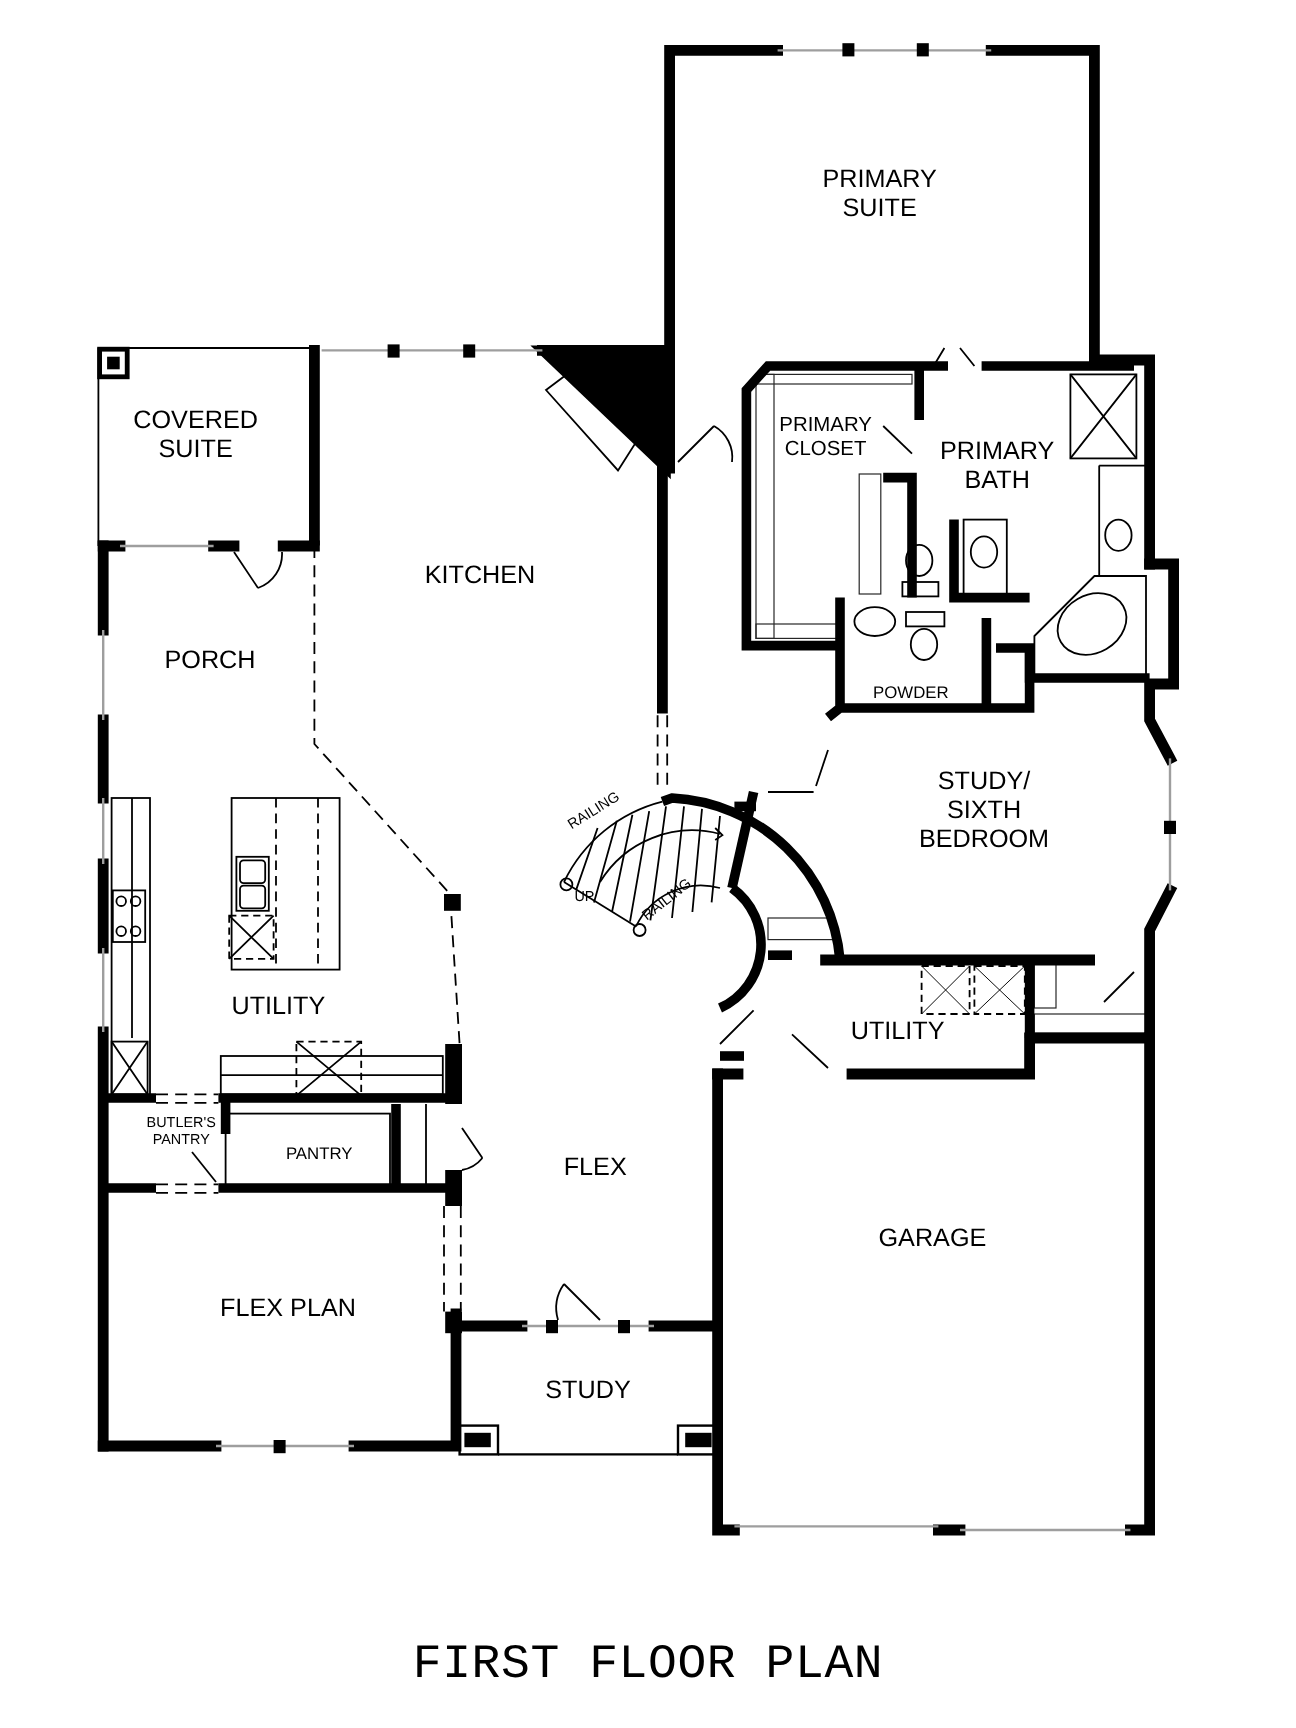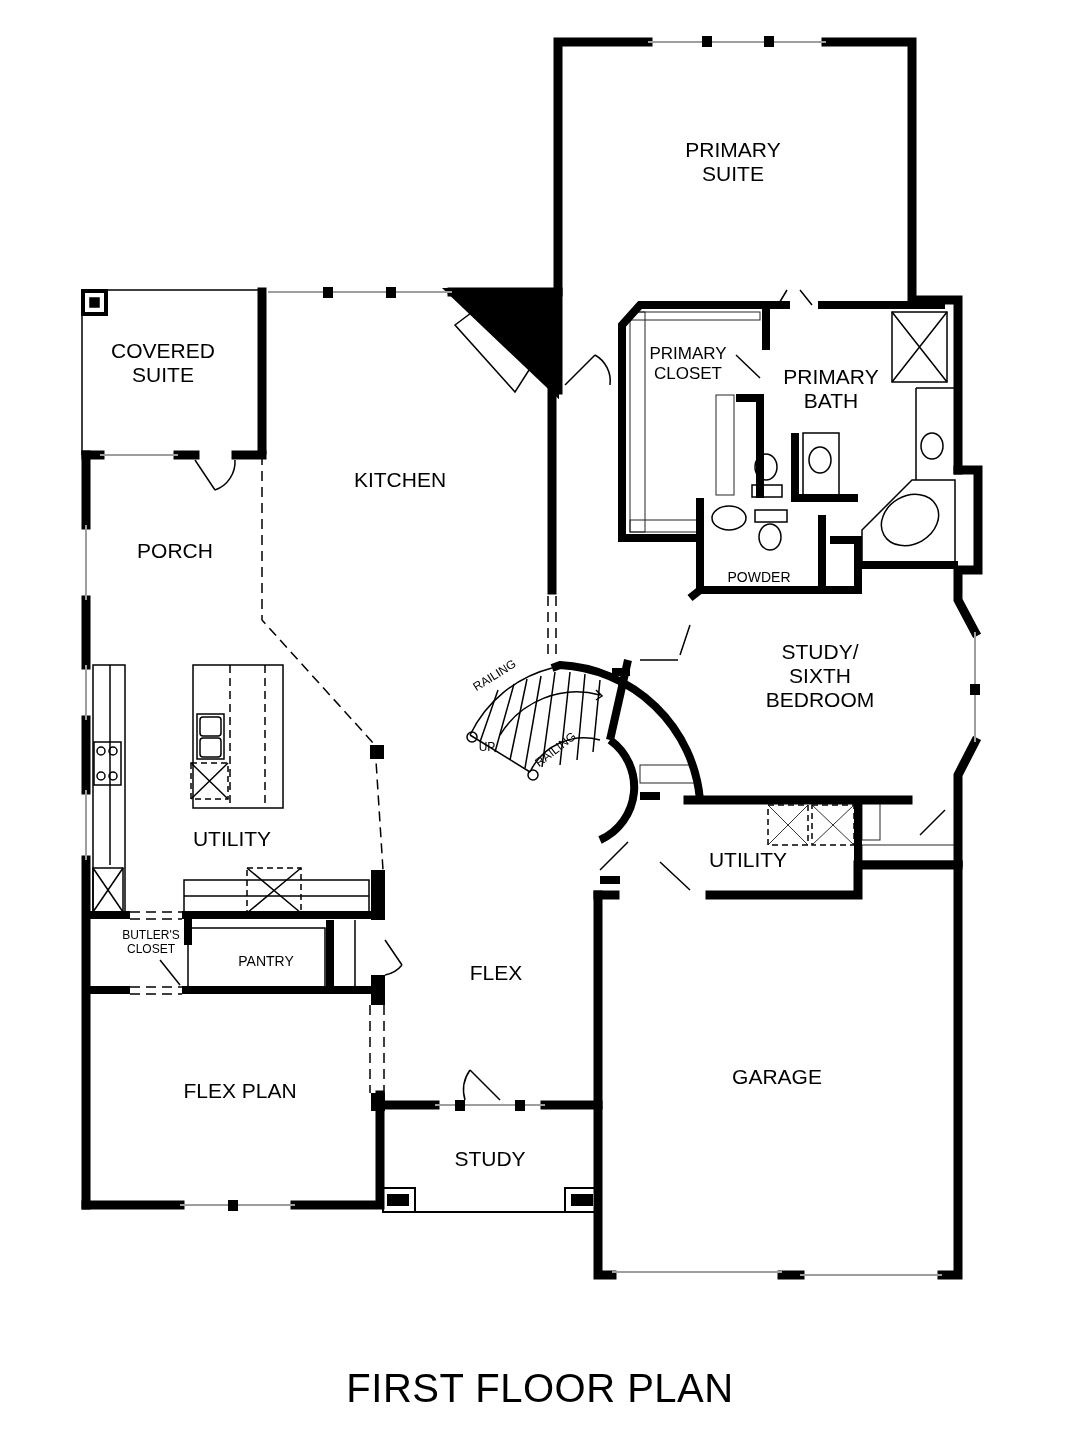--- a/index.html
+++ b/index.html
@@ -3,21 +3,21 @@
 <meta charset="utf-8">
 <style>
   html, body { margin: 0; padding: 0; background: #ffffff; }
   body { width: 1080px; height: 1440px; position: relative; overflow: hidden; font-family: "Liberation Sans", sans-serif; }
   #plan { position: absolute; left: 0; top: 0; width: 1080px; height: 1440px; }
   .lbl { position: absolute; color: #000; text-align: center; line-height: 1.15; white-space: pre-line; transform: translate(-50%, -50%); }
   .lbl-lg { font-size: 21px; }
   .lbl-md { font-size: 17px; }
   .lbl-sm { font-size: 14px; }
   .lbl-xs { font-size: 12px; }
-  .title { position: absolute; left: 50%; top: 1388px; transform: translate(-50%, -50%); font-size: 40px; letter-spacing: 0.5px; }
+  .title { position: absolute; left: 50%; top: 1388px; transform: translate(-50%, -50%); font-size: 40px; letter-spacing: 0.5px; font-family: Liberation Mono, monospace; }
 </style>
 </head>
 <body>
 
 <svg id="plan" viewBox="0 0 1080 1440" xmlns="http://www.w3.org/2000/svg">
   <g fill="none" stroke="#000" stroke-width="9" stroke-linecap="square">
 
     <path d="M558,42 L558,390 M558,42 L648,42 M826,42 L912,42 L912,300 L958,300 L958,470"></path>
 
     <path d="M262,292 L262,450 M452,292 L558,292"></path>
@@ -210,24 +210,24 @@
 <div class="lbl lbl-lg" style="left:831px;top:389px">PRIMARY
 BATH</div>
 <div class="lbl lbl-lg" style="left:175px;top:551px">PORCH</div>
 <div class="lbl lbl-sm" style="left:759px;top:577px">POWDER</div>
 <div class="lbl lbl-lg" style="left:820px;top:676px">STUDY/
 SIXTH
 BEDROOM</div>
 <div class="lbl lbl-lg" style="left:232px;top:839px">UTILITY</div>
 <div class="lbl lbl-lg" style="left:748px;top:860px">UTILITY</div>
 <div class="lbl lbl-xs" style="left:151px;top:943px">BUTLER'S
-CLOSET</div>
+PANTRY</div>
 <div class="lbl lbl-sm" style="left:266px;top:961px">PANTRY</div>
 <div class="lbl lbl-lg" style="left:496px;top:973px">FLEX</div>
 <div class="lbl lbl-lg" style="left:240px;top:1091px">FLEX PLAN</div>
-<div class="lbl lbl-lg" style="left:777px;top:1077px">GARAGE</div>
+<div class="lbl lbl-lg" style="left:777px;top:1032px">GARAGE</div>
 <div class="lbl lbl-lg" style="left:490px;top:1159px">STUDY</div>
 
 <div class="lbl lbl-xs" style="left:495px;top:676px;transform:translate(-50%,-50%) rotate(-32deg)">RAILING</div>
 <div class="lbl lbl-xs" style="left:556px;top:750px;transform:translate(-50%,-50%) rotate(-38deg)">RAILING</div>
 <div class="lbl lbl-xs" style="left:487px;top:748px">UP</div>
 
 <div class="title">FIRST FLOOR PLAN</div>
 
 </body></html>

